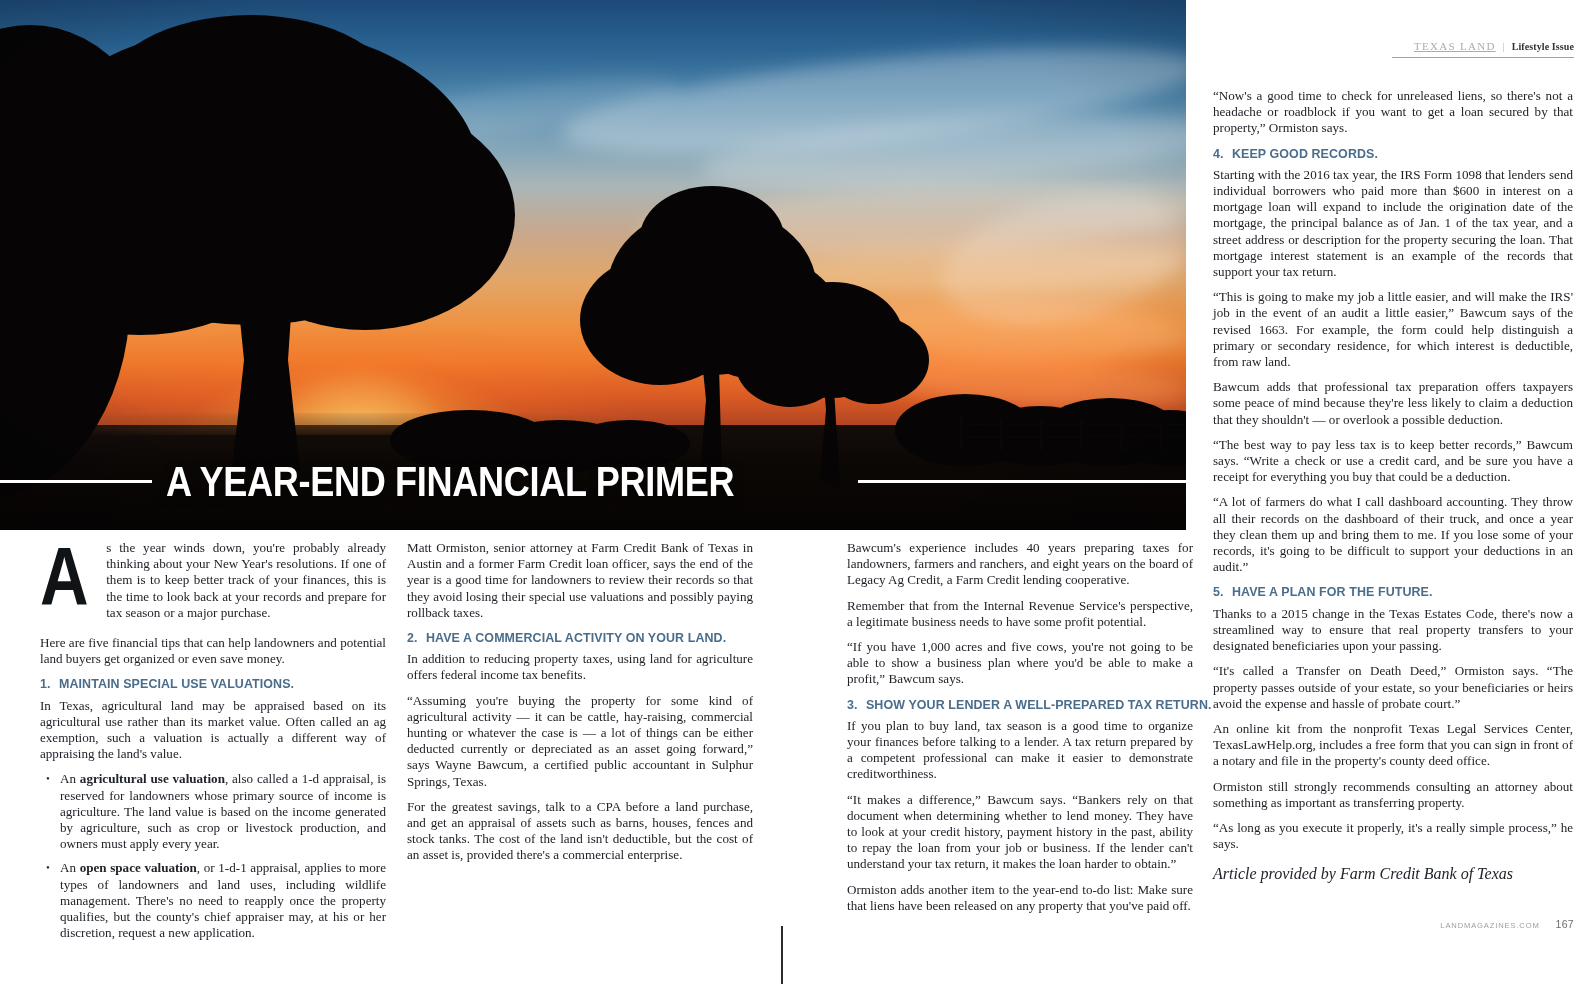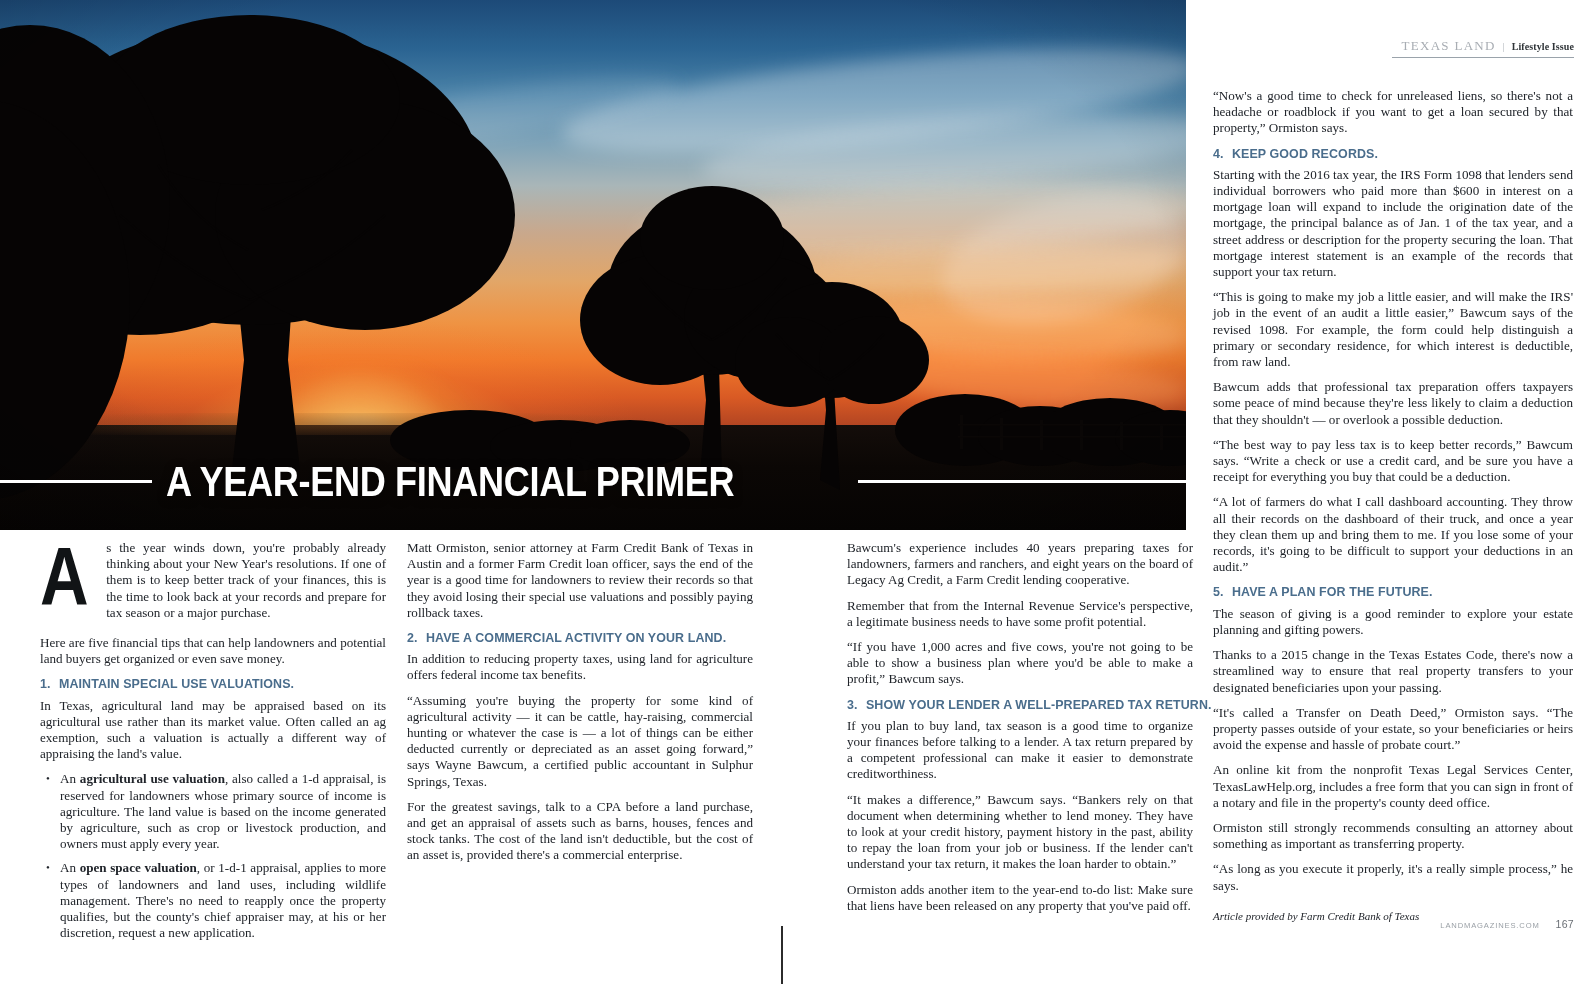--- a/index.html
+++ b/index.html
@@ -110,23 +110,24 @@
     position: absolute; left: 1392px; top: 36px; width: 182px;
     text-align: right;
   }
   .run-head .line {
     border-bottom: 1px solid #9aa3ab;
     padding-bottom: 3px;
     white-space: nowrap;
   }
   .rh-brand {
     font-family: "Liberation Serif", serif;
-    font-size: 13px;
+    font-size: 11px;
     letter-spacing: 1.3px;
     color: #a8adb3;
+    text-decoration: underline;
   }
   .rh-sep { color: #a8adb3; font-size: 9.5px; margin: 0 3px; }
   .rh-issue {
     font-family: Liberation Serif, serif;
     font-weight: 700;
     font-size: 10px;
     letter-spacing: 0.1px;
     color: #2f3438;
   }
 
@@ -185,21 +186,21 @@
   }
   ul.bullets li::before {
     content: "\2022";
     position: absolute; left: 6px; top: -1px;
     font-size: 11px; color: #20242a;
   }
   b, strong { font-weight: 700; }
 
   .credit {
     font-style: italic;
-    font-size: 11px;
+    font-size: 16px;
     color: #20242a;
     margin-top: 14px;
   }
 
   
   .footer {
     position: absolute; left: 1392px; top: 918px; width: 182px;
     display: flex; align-items: baseline; justify-content: flex-end; gap: 16px;
   }
   .site {
@@ -354,29 +355,28 @@
     <p>Ormiston adds another item to the year-end to-do list: Make sure that liens have been released on any property that you've paid off.</p>
   </div>
 
   <div class="col col-4">
     <p>“Now's a good time to check for unreleased liens, so there's not a headache or roadblock if you want to get a loan secured by that property,” Ormiston says.</p>
 
     <h2 class="sec">
       <span class="num">4.</span><span>KEEP GOOD RECORDS.</span>
     </h2>
     <p>Starting with the 2016 tax year, the IRS Form 1098 that lenders send individual borrowers who paid more than $600 in interest on a mortgage loan will expand to include the origination date of the mortgage, the principal balance as of Jan. 1 of the tax year, and a street address or description for the property securing the loan. That mortgage interest statement is an example of the records that support your tax return.</p>
-    <p>“This is going to make my job a little easier, and will make the IRS' job in the event of an audit a little easier,” Bawcum says of the revised 1098. For example, the form could help distinguish a primary or secondary residence, for which interest is deductible, from raw land.</p>
+    <p>“This is going to make my job a little easier, and will make the IRS' job in the event of an audit a little easier,” Bawcum says of the revised 1663. For example, the form could help distinguish a primary or secondary residence, for which interest is deductible, from raw land.</p>
     <p>Bawcum adds that professional tax preparation offers taxpayers some peace of mind because they're less likely to claim a deduction that they shouldn't — or overlook a possible deduction.</p>
     <p>“The best way to pay less tax is to keep better records,” Bawcum says. “Write a check or use a credit card, and be sure you have a receipt for everything you buy that could be a deduction.</p>
     <p>“A lot of farmers do what I call dashboard accounting. They throw all their records on the dashboard of their truck, and once a year they clean them up and bring them to me. If you lose some of your records, it's going to be difficult to support your deductions in an audit.”</p>
 
     <h2 class="sec">
       <span class="num">5.</span><span>HAVE A PLAN FOR THE FUTURE.</span>
     </h2>
-    <p>The season of giving is a good reminder to explore your estate planning and gifting powers.</p>
     <p>Thanks to a 2015 change in the Texas Estates Code, there's now a streamlined way to ensure that real property transfers to your designated beneficiaries upon your passing.</p>
     <p>“It's called a Transfer on Death Deed,” Ormiston says. “The property passes outside of your estate, so your beneficiaries or heirs avoid the expense and hassle of probate court.”</p>
     <p>An online kit from the nonprofit Texas Legal Services Center, TexasLawHelp.org, includes a free form that you can sign in front of a notary and file in the property's county deed office.</p>
     <p>Ormiston still strongly recommends consulting an attorney about something as important as transferring property.</p>
     <p>“As long as you execute it properly, it's a really simple process,” he says.</p>
 
     <p class="credit">Article provided by Farm Credit Bank of Texas</p>
   </div>
 
   <div class="footer">

